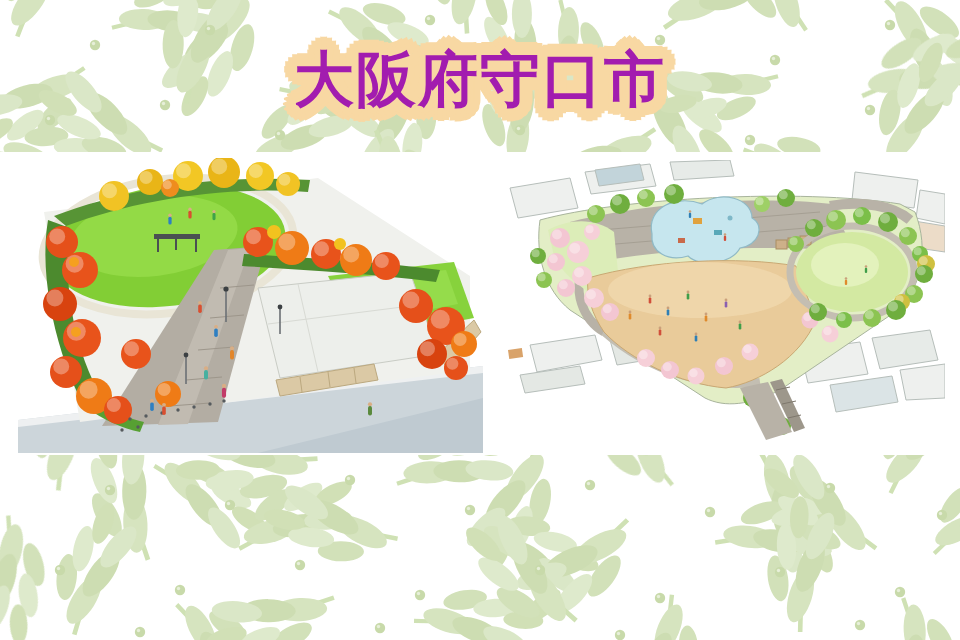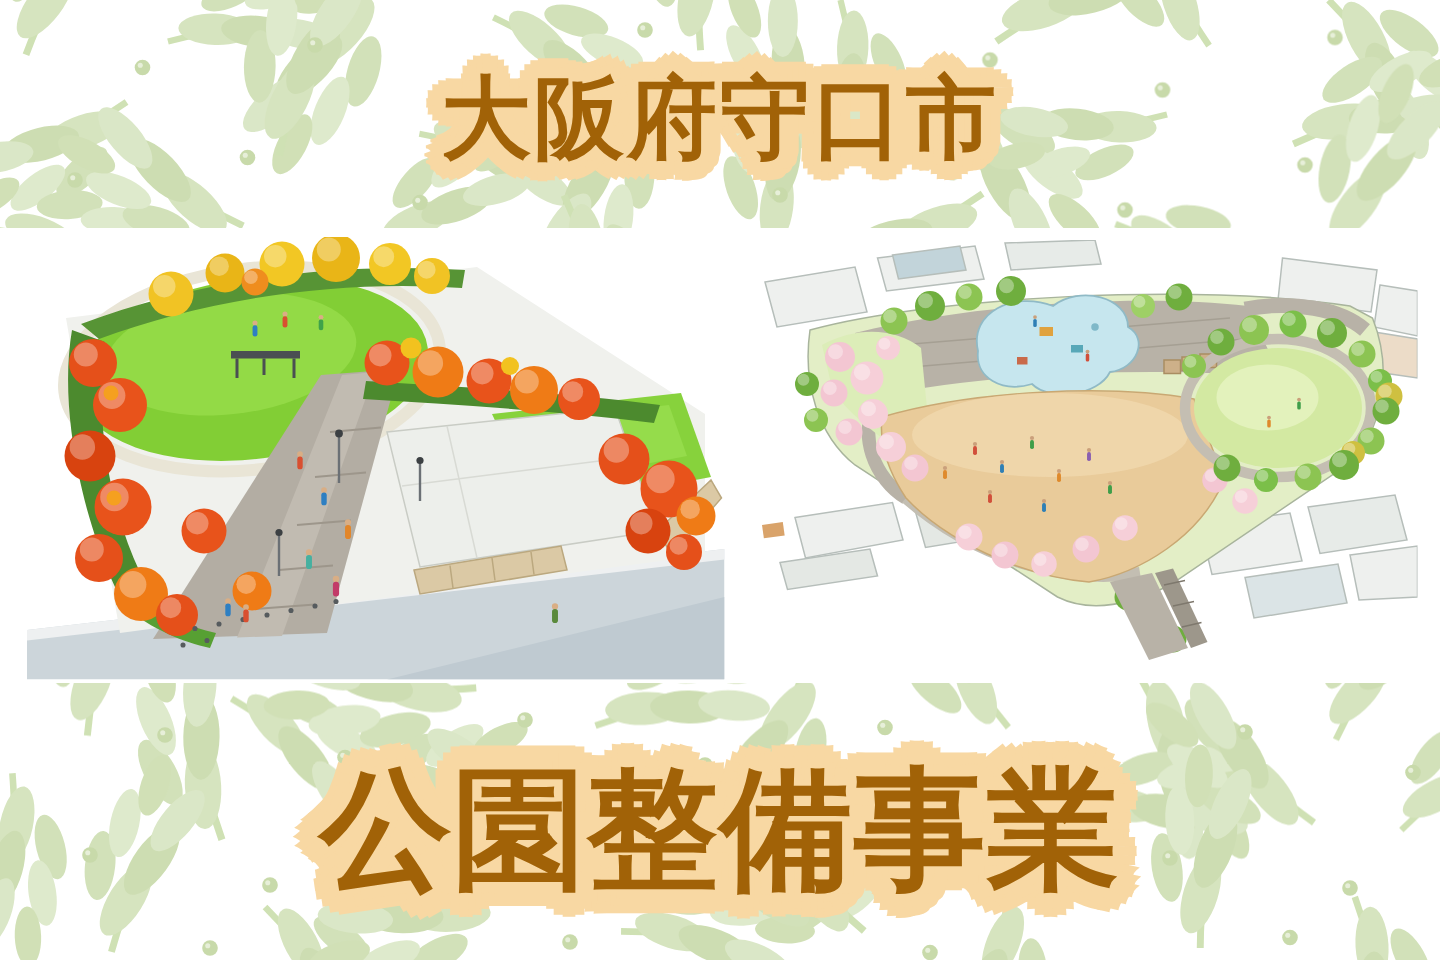--- a/index.html
+++ b/index.html
@@ -4,21 +4,21 @@
 <style>
   html,body{margin:0;padding:0;background:#888;}
   .stage{position:relative;width:960px;height:640px;overflow:hidden;background:#ffffff;
          font-family:"DejaVu Sans","Liberation Sans",sans-serif;}
   .bg{position:absolute;left:0;top:0;z-index:0;}
   .band{position:absolute;left:0;top:152px;width:960px;height:303px;background:#ffffff;z-index:1;}
   .illus{position:absolute;z-index:2;}
   .illus-left{left:18px;top:158px;}
   .illus-right{left:500px;top:160px;}
   .title{position:absolute;left:0;width:100%;text-align:center;margin:0;z-index:3;
-         color:#a16207;font-weight:bold;letter-spacing:2px;line-height:1.12;}
+         color:#a21caf;font-weight:bold;letter-spacing:2px;line-height:1.12;}
   .title-top{top:46px;font-size:60px;
     text-shadow:13px 0 0 #f8d8a3,12px 5px 0 #f8d8a3,9px 9px 0 #f8d8a3,5px 12px 0 #f8d8a3,
       0 13px 0 #f8d8a3,-5px 12px 0 #f8d8a3,-9px 9px 0 #f8d8a3,-12px 5px 0 #f8d8a3,
       -13px 0 0 #f8d8a3,-12px -5px 0 #f8d8a3,-9px -9px 0 #f8d8a3,-5px -12px 0 #f8d8a3,
       0 -13px 0 #f8d8a3,5px -12px 0 #f8d8a3,9px -9px 0 #f8d8a3,12px -5px 0 #f8d8a3;}
   .title-bottom{top:504px;font-size:88px;letter-spacing:1px;
     text-shadow:16px 0 0 #f8d8a3,15px 6px 0 #f8d8a3,11px 11px 0 #f8d8a3,6px 15px 0 #f8d8a3,
       0 16px 0 #f8d8a3,-6px 15px 0 #f8d8a3,-11px 11px 0 #f8d8a3,-15px 6px 0 #f8d8a3,
       -16px 0 0 #f8d8a3,-15px -6px 0 #f8d8a3,-11px -11px 0 #f8d8a3,-6px -15px 0 #f8d8a3,
       0 -16px 0 #f8d8a3,6px -15px 0 #f8d8a3,11px -11px 0 #f8d8a3,15px -6px 0 #f8d8a3;}
@@ -365,14 +365,13 @@
     <use href="#prs2" fill="#2f7fb5" transform="translate(196 178)"></use>
     <use href="#prs2" fill="#3f9e49" transform="translate(240 166)"></use>
     <use href="#prs2" fill="#df8a2c" transform="translate(130 156)"></use>
     <use href="#prs2" fill="#2f7fb5" transform="translate(190 55) scale(0.9)"></use>
     <use href="#prs2" fill="#d14f3a" transform="translate(225 78) scale(0.9)"></use>
     <use href="#prs2" fill="#3f9e49" transform="translate(366 110) scale(0.9)"></use>
     <use href="#prs2" fill="#df8a2c" transform="translate(346 122) scale(0.9)"></use>
   </svg>
 
   <h1 class="title title-top">大阪府守口市</h1>
-  <h2 class="title title-bottom">公園整備事業</h2>
 </div>
 
 </body></html>

